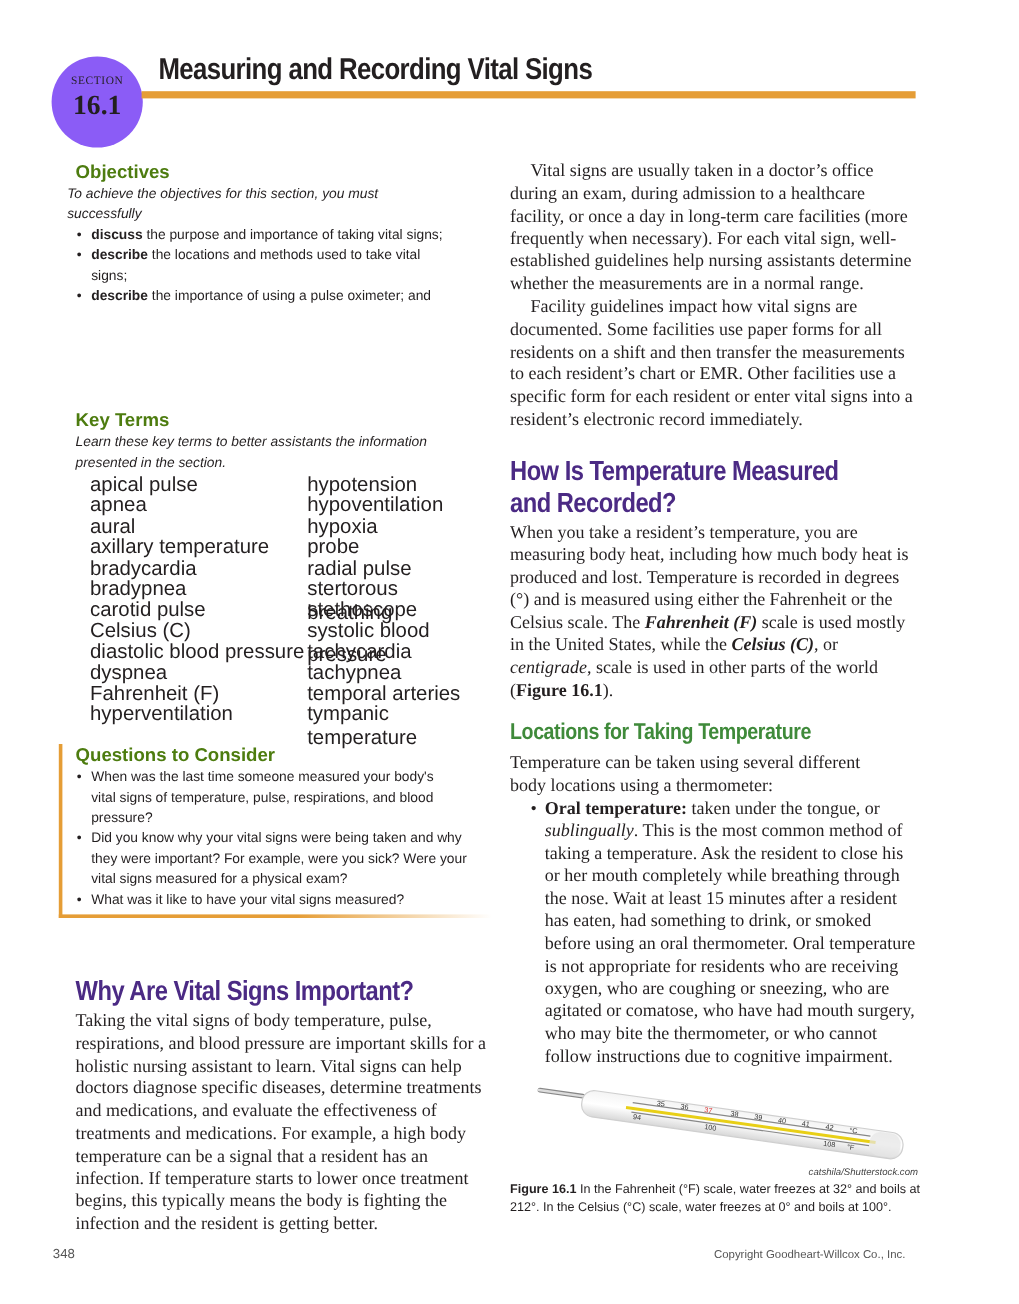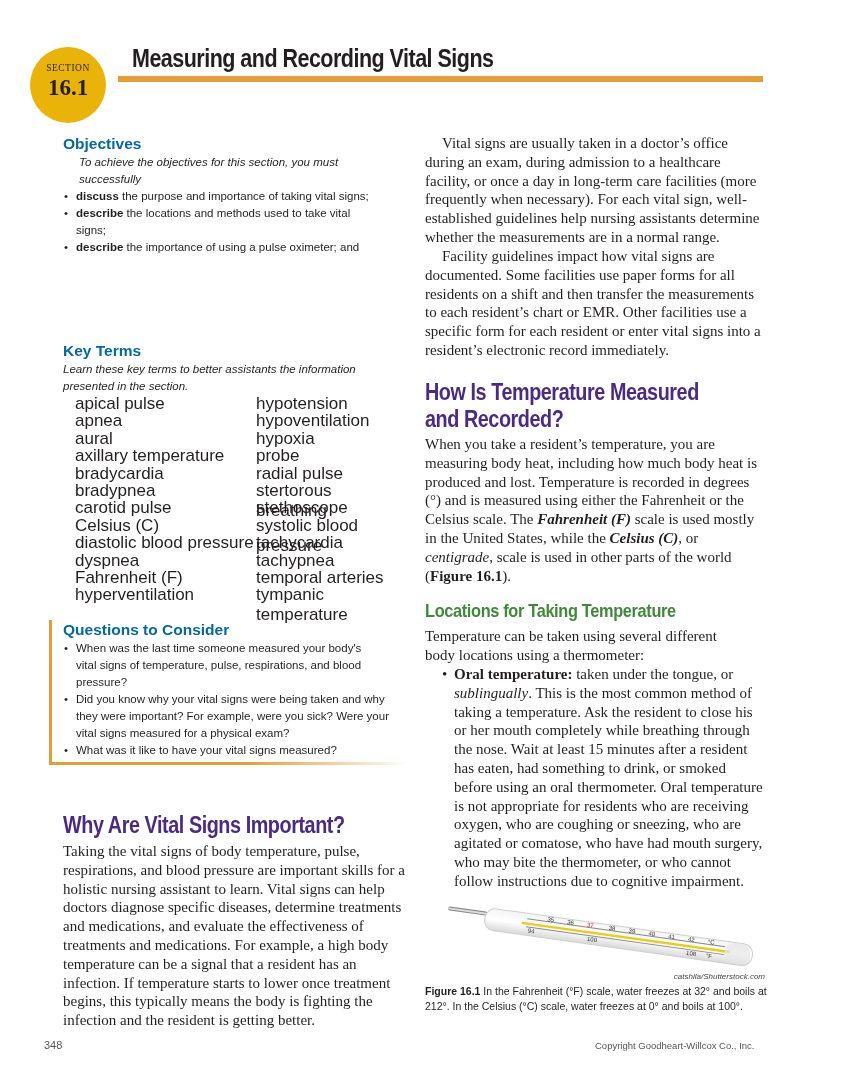--- a/index.html
+++ b/index.html
@@ -1,33 +1,33 @@
 <!DOCTYPE html>
 <html><head>
 <meta charset="utf-8">
 <style>
   * { box-sizing: border-box; margin: 0; padding: 0; }
   html, body { width: 849px; height: 1087px; background: #ffffff; overflow: hidden; }
   body { position: relative; color: #231f20; }
 
   
   .section-badge {
-    position: absolute; left: 30px; top: 47px; width: 76px; height: 76px;
-    border-radius: 50%; background: #eab308;
+    position: absolute; left: 43px; top: 47px; width: 76px; height: 76px;
+    border-radius: 50%; background: #8b5cf6;
     text-align: center; font-family: "DejaVu Serif", serif; color: #231f20;
   }
   .section-badge .label { position: absolute; top: 16px; left: 0; width: 100%; font-size: 9.5px; letter-spacing: 0.5px; font-family: "Liberation Serif", serif; }
   .section-badge .num { position: absolute; top: 28px; left: 0; width: 100%; font-size: 23px; font-weight: bold; font-family: "Liberation Serif", serif; }
   .header-rule { position: absolute; left: 118px; top: 76px; width: 645px; height: 6px; background: #e59d36; }
   .page-title {
     position: absolute; left: 132px; top: 44px; font-family: "Liberation Sans", sans-serif;
     font-weight: bold; font-size: 25px; color: #231f20; letter-spacing: -0.6px;
     transform: scaleX(0.86); transform-origin: left top; white-space: nowrap;
   }
-  .box-head { position: absolute; font-family: "Liberation Sans", sans-serif; font-weight: bold; font-size: 15.5px; color: #0369a1; }
+  .box-head { position: absolute; font-family: "Liberation Sans", sans-serif; font-weight: bold; font-size: 15.5px; color: #4d7c0f; }
   .box-intro { position: absolute; font-family: "Liberation Sans", sans-serif; font-style: italic; font-size: 11.5px; line-height: 17px; color: #231f20; }
   .bullets { position: absolute; list-style: none; font-family: "Liberation Sans", sans-serif; font-size: 11.5px; line-height: 17px; color: #231f20; }
   .bullets li { position: relative; padding-left: 13px; }
   .bullets li::before { content: "\2022"; position: absolute; left: 1px; top: 0; }
   .bullets b { font-weight: bold; }
 
   .terms { position: absolute; left: 75px; top: 394px; width: 330px; display: grid; grid-template-columns: 181px 150px; grid-auto-flow: column; grid-template-rows: repeat(12, 17.4px); font-family: "Liberation Sans", sans-serif; font-size: 17px; color: #231f20; }
 
   .questions-box { position: absolute; left: 49px; top: 620px; width: 358px; height: 145px; border-left: 3px solid #e59d36; }
   .questions-box .bottom-rule { position: absolute; left: -3px; bottom: 0; width: 361px; height: 3px; background: linear-gradient(to right, #e59d36 0%, #e59d36 55%, rgba(229,157,54,0) 100%); }
@@ -52,21 +52,21 @@
 <body>
 
 <div class="section-badge">
   <div class="label">SECTION</div>
   <div class="num">16.1</div>
 </div>
 <div class="header-rule"></div>
 <div class="page-title">Measuring and Recording Vital Signs</div>
 
 <div class="box-head" style="left:63px; top:135px;">Objectives</div>
-<div class="box-intro" style="left:79px; top:154px; width:320px;">To achieve the objectives for this section, you must successfully</div>
+<div class="box-intro" style="left:56px; top:154px; width:320px;">To achieve the objectives for this section, you must successfully</div>
 <ul class="bullets" style="left:63px; top:188px; width:345px;">
   <li><b>discuss</b><span> the purpose and importance of taking vital signs;</span></li>
   <li style="width:305px;"><b>describe</b><span> the locations and methods used to take vital signs;</span></li>
   <li><b>describe</b><span> the importance of using a pulse oximeter; and</span></li>
 </ul>
 
 <div class="box-head" style="left:63px; top:342px;">Key Terms</div>
 <div class="box-intro" style="left:63px; top:361px; width:345px;">Learn these key terms to better assistants the information presented in the section.</div>
 <div class="terms">
   <span>apical pulse</span>

